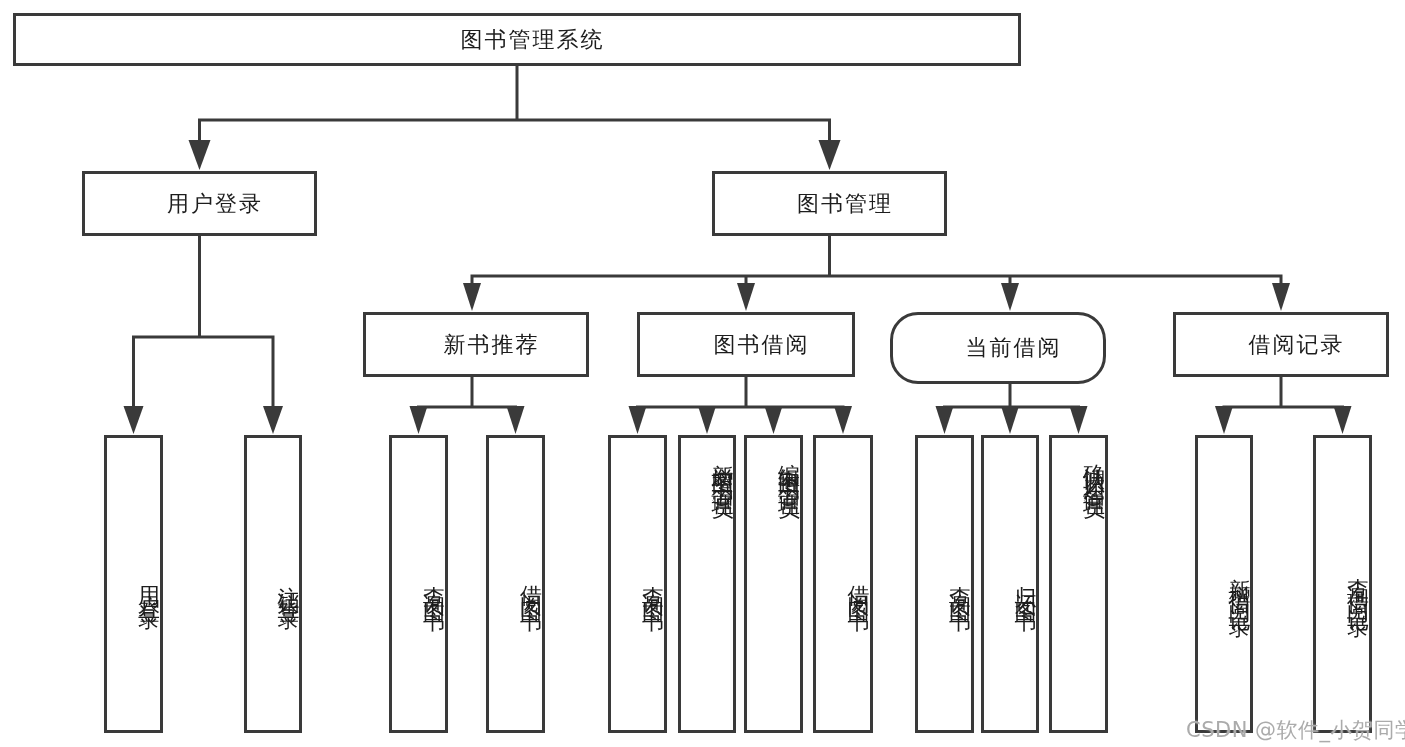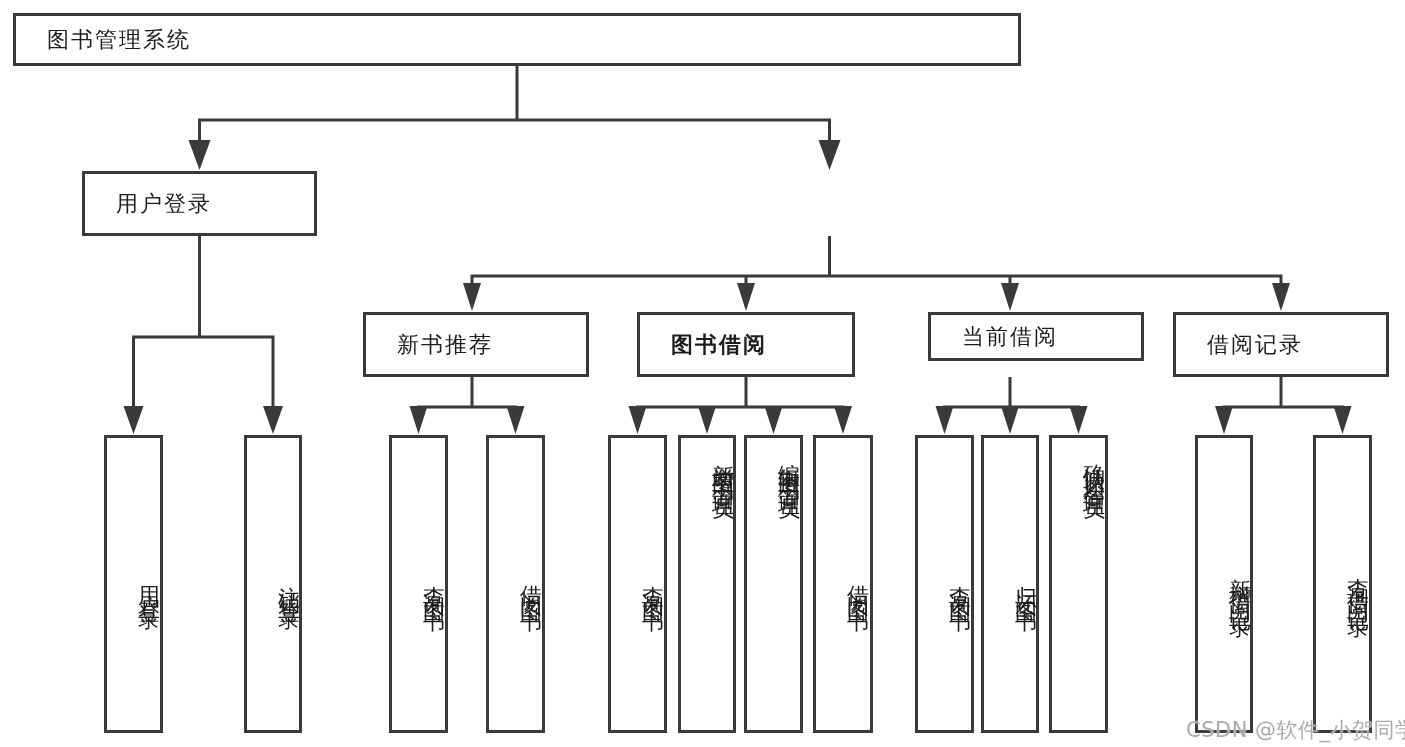--- a/index.html
+++ b/index.html
@@ -33,20 +33,21 @@
   .connectors polygon {
     fill: var(--line);
     stroke: none;
   }
   .node {
     position: absolute;
     background: var(--background);
     border: 3px solid var(--line);
     color: var(--text);
     display: flex;
+    justify-content: center;
     align-items: center;
     padding-left: 31px;
   }
   .node.h span {
     font-size: 22px;
     letter-spacing: 2px;
     white-space: nowrap;
     color: var(--text);
   }
   .node.v span {
@@ -111,28 +112,31 @@
     <polygon points="1333.5,406 1351.5,406 1342.5,434"></polygon>
   </svg>
 
   <div class="node h" style="left:13px; top:13px; width:1008px; height:53px;">
     <span>图书管理系统</span>
   </div>
 
   <div class="node h" style="left:82px; top:171px; width:235px; height:65px;">
     <span>用户登录</span>
   </div>
+  <div class="node h" style="left:712px; top:171px; width:235px; height:65px;">
+    <span>图书管理</span>
+  </div>
 
   <div class="node h" style="left:363px; top:312px; width:226px; height:65px;">
     <span>新书推荐</span>
   </div>
-  <div class="node h" style="left:637px; top:312px; width:218px; height:65px;font-weight:bold;">
+  <div class="node h" style="left:637px; top:312px; width:218px; height:65px;">
     <span>图书借阅</span>
   </div>
-  <div class="node h" style="left:928px; top:312px; width:216px; height:49px;">
+  <div class="node h" style="left:890px; top:312px; width:216px; height:72px;border-radius:28px;">
     <span>当前借阅</span>
   </div>
   <div class="node h" style="left:1173px; top:312px; width:216px; height:65px;">
     <span>借阅记录</span>
   </div>
 
   <div class="node v" style="left:104px; top:435px; width:59px; height:298px;">
     <span>用户登录</span>
   </div>
   <div class="node v" style="left:244px; top:435px; width:58px; height:298px;">

